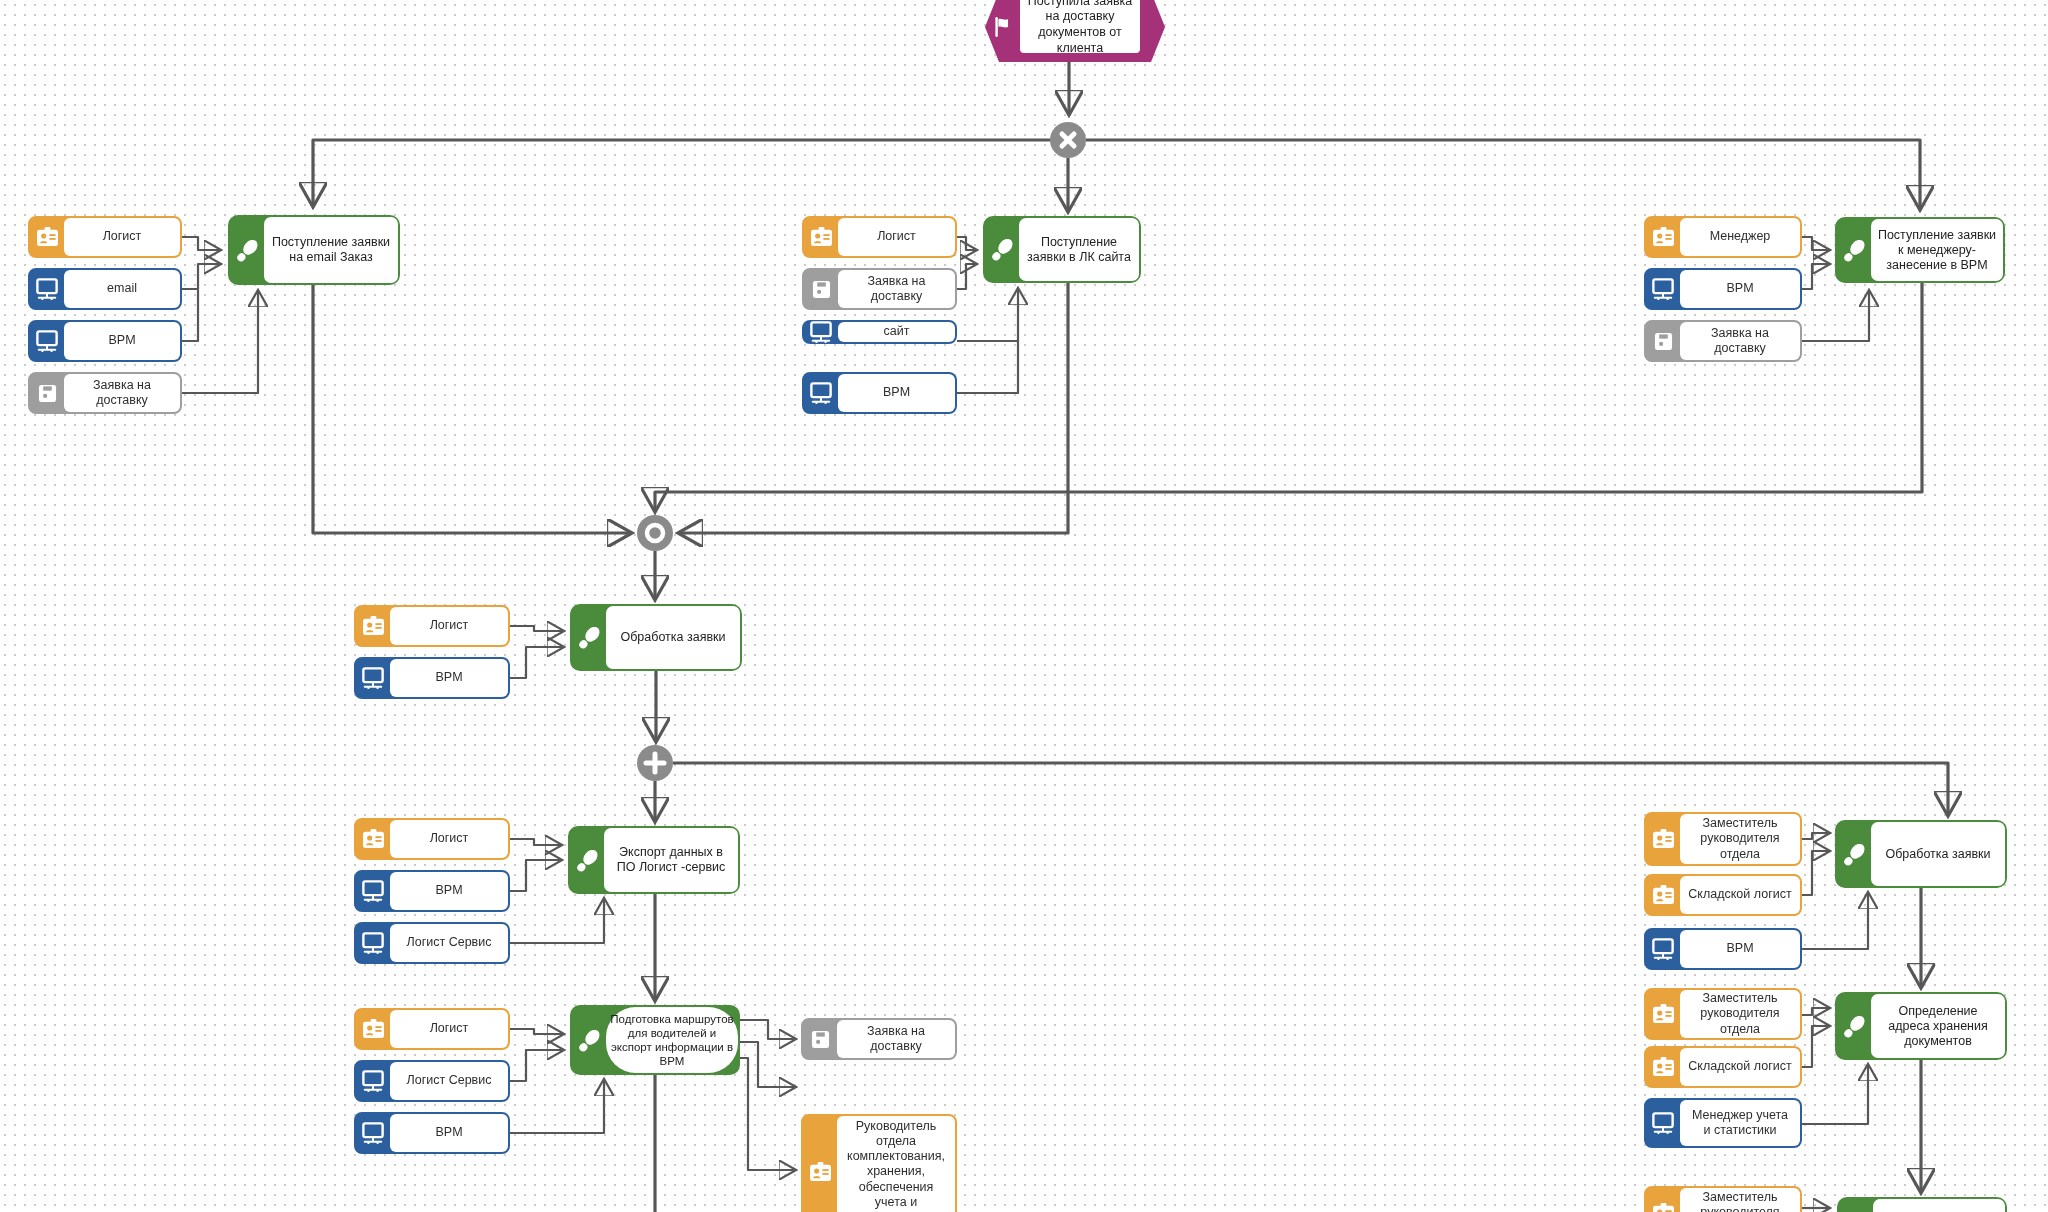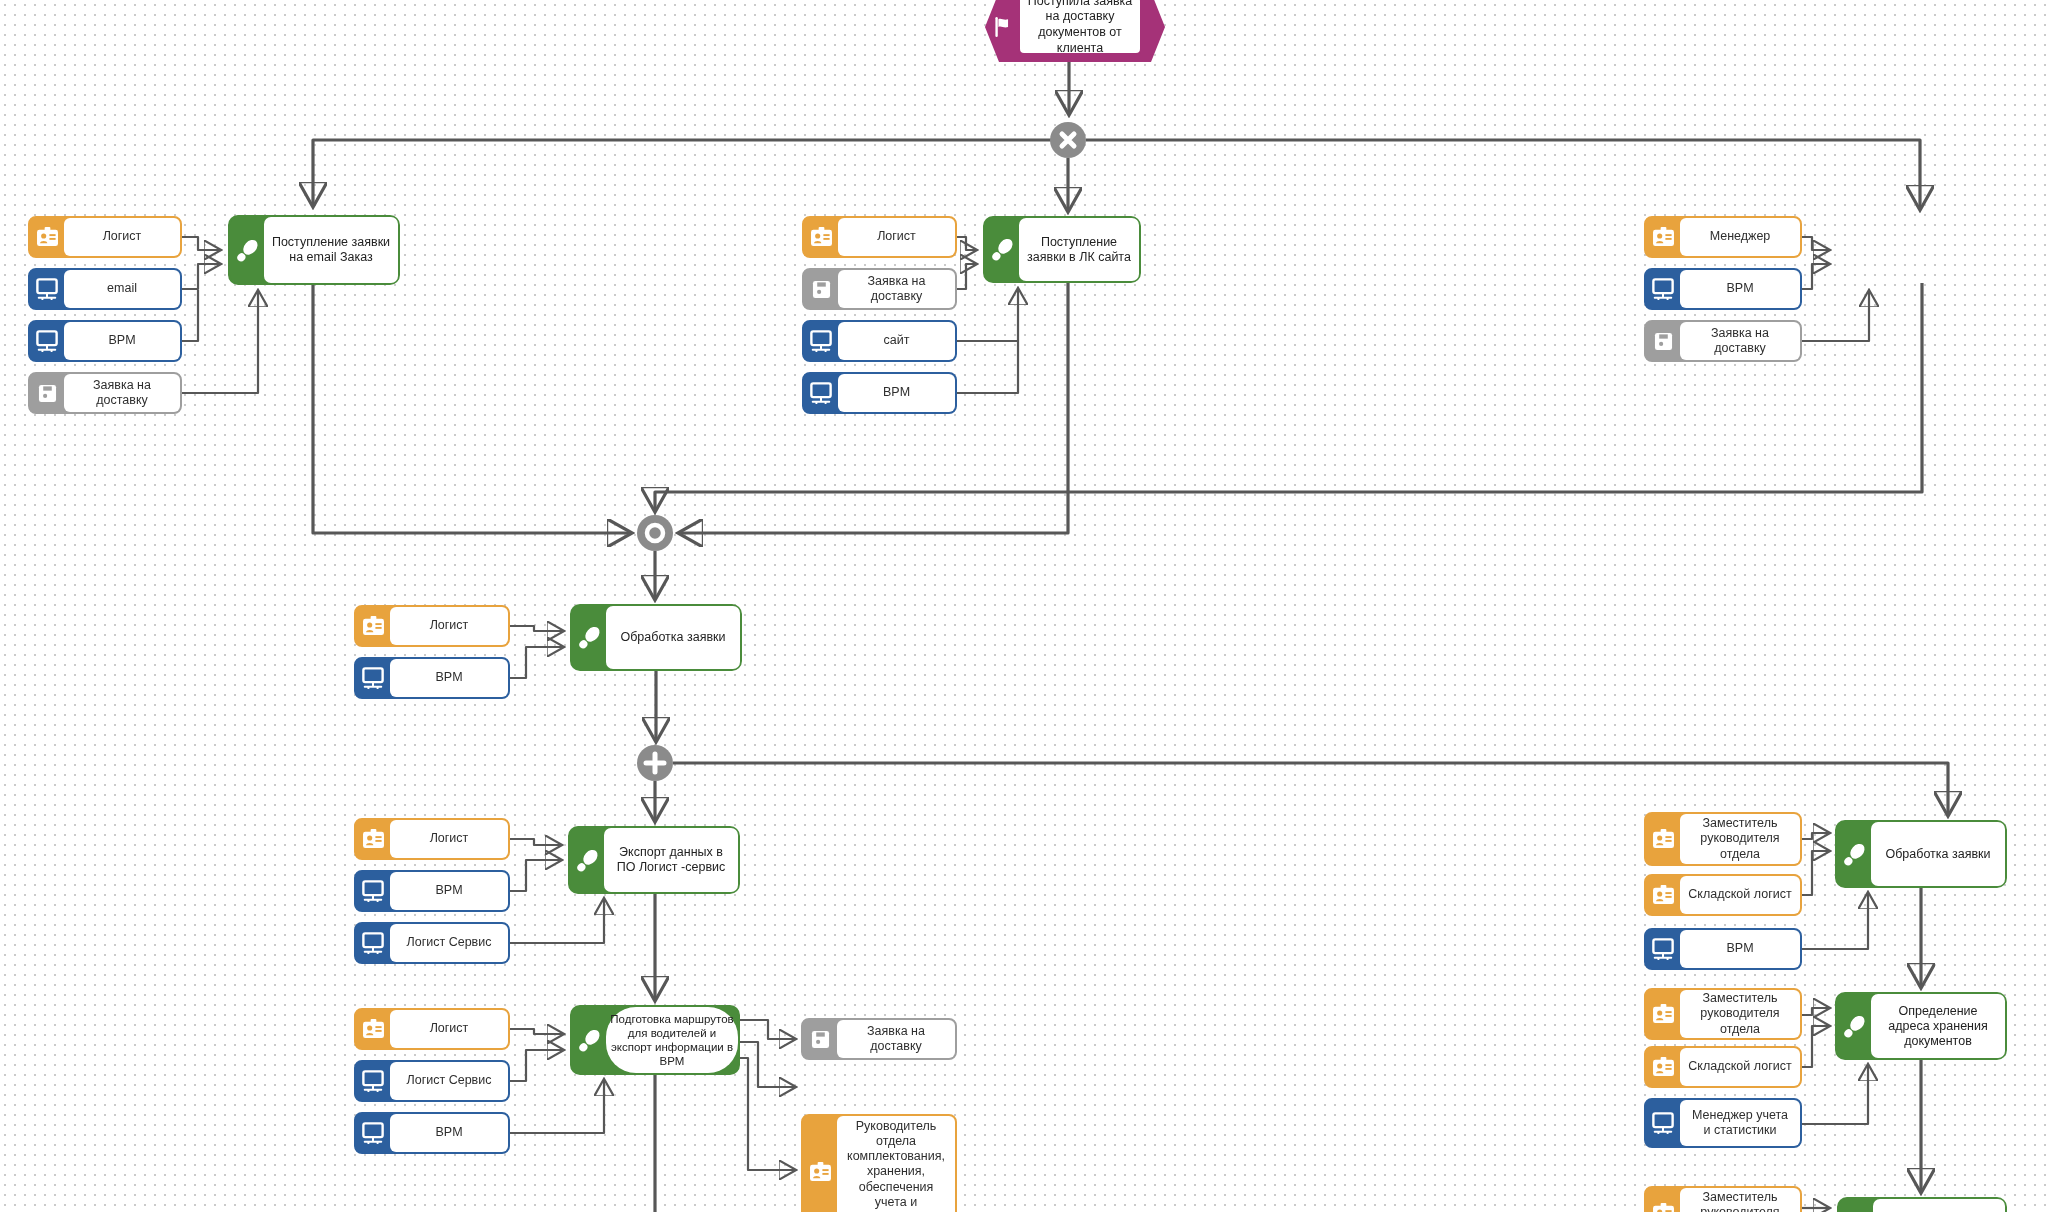--- a/index.html
+++ b/index.html
@@ -213,21 +213,21 @@
     <span class="blabel">Логист</span>
   </div>
   <div class="node badge document" style="left:802px;top:268px;width:155px;height:42px">
     <span class="bicon">
         <svg class="ic" width="19" height="19">
           <use href="#i-doc"></use>
         </svg>
       </span>
     <span class="blabel">Заявка на доставку</span>
   </div>
-  <div class="node badge system" style="left:802px;top:320px;width:155px;height:42px">
+  <div class="node badge system" style="left:802px;top:320px;width:155px;height:24px">
     <span class="bicon">
         <svg class="ic" width="24" height="22">
           <use href="#i-sys"></use>
         </svg>
       </span>
     <span class="blabel">сайт</span>
   </div>
   <div class="node badge system" style="left:802px;top:372px;width:155px;height:42px">
     <span class="bicon">
         <svg class="ic" width="24" height="22">
@@ -261,20 +261,28 @@
       </span>
     <span class="blabel">BPM</span>
   </div>
   <div class="node badge document" style="left:1644px;top:320px;width:158px;height:42px">
     <span class="bicon">
         <svg class="ic" width="19" height="19">
           <use href="#i-doc"></use>
         </svg>
       </span>
     <span class="blabel">Заявка на доставку</span>
+  </div>
+  <div class="node task" style="left:1835px;top:217px;width:170px;height:66px">
+    <span class="ticon">
+        <svg class="ic" width="27" height="29">
+          <use href="#i-foot"></use>
+        </svg>
+      </span>
+    <span class="tlabel">Поступление заявки к менеджеру-занесение в BPM</span>
   </div>
 
   <div class="node badge role" style="left:354px;top:605px;width:156px;height:42px">
     <span class="bicon">
         <svg class="ic" width="23" height="20">
           <use href="#i-role"></use>
         </svg>
       </span>
     <span class="blabel">Логист</span>
   </div>

